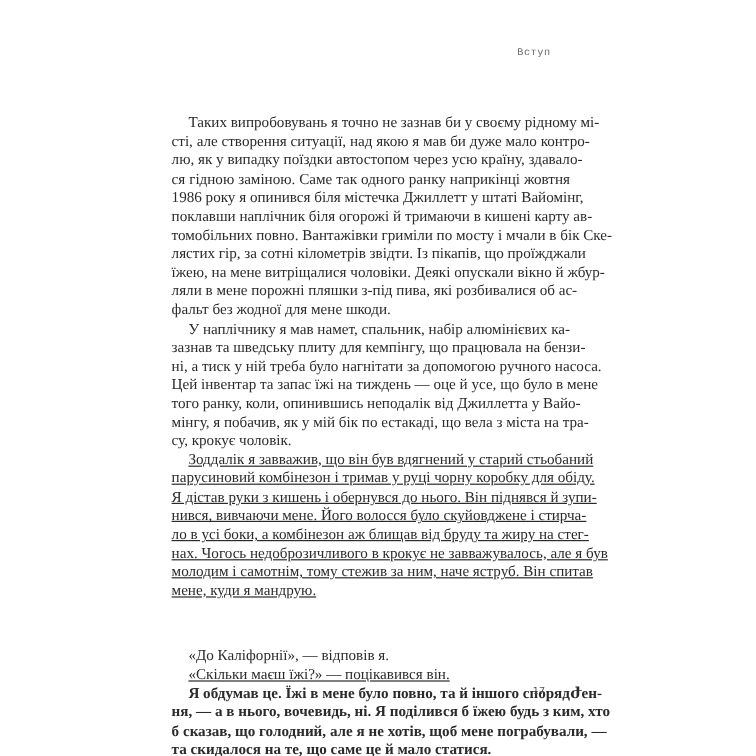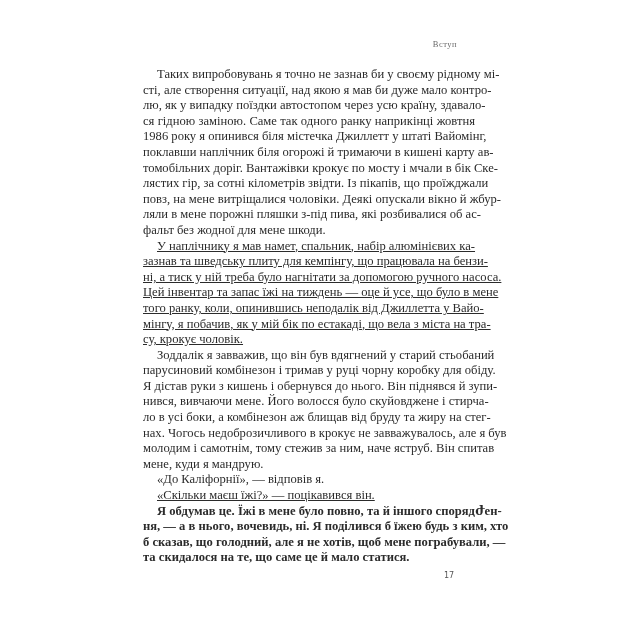--- a/index.html
+++ b/index.html
@@ -18,21 +18,21 @@
       left: 0; top: 0;
       width: 630px; height: 630px;
       background: #ffffff;
     }
     .running-head {
       position: absolute;
       top: 39px;
       left: 425px;
       width: 40px;
       text-align: center;
-      font-family: Liberation Serif, serif;
+      font-family: Liberation Mono, monospace;
       font-size: 8.5px;
       letter-spacing: 0.5px;
       color: #6a6a6a;
     }
     .body-text {
       position: absolute;
       top: 67px;
       left: 143px;
       width: 332px;
       font-family: "Liberation Serif", "DejaVu Serif", serif;
@@ -68,53 +68,53 @@
     }
   </style>
 </head>
 <body>
 
 <div class="page">
   <div class="running-head">Вступ</div>
 
   <div class="body-text">
     <p style="text-indent: 0px;">
-      <span class="line" style="padding-left: 14px;">Таких випробовувань я точно не зазнав би у своєму рідному мі-</span>
+      <span class="line" style="padding-left: 14px; margin-top: 28px;">Таких випробовувань я точно не зазнав би у своєму рідному мі-</span>
       <span class="line">сті, але створення ситуації, над якою я мав би дуже мало контро-</span>
       <span class="line">лю, як у випадку поїздки автостопом через усю країну, здавало-</span>
       <span class="line">ся гідною заміною. Саме так одного ранку наприкінці жовтня</span>
       <span class="line">1986 року я опинився біля містечка Джиллетт у штаті Вайомінг,</span>
       <span class="line">поклавши наплічник біля огорожі й тримаючи в кишені карту ав-</span>
-      <span class="line">томобільних доріг. Вантажівки крокує по мосту і мчали в бік Ске-</span>
+      <span class="line">томобільних повно. Вантажівки гриміли по мосту і мчали в бік Ске-</span>
       <span class="line">лястих гір, за сотні кілометрів звідти. Із пікапів, що проїжджали</span>
-      <span class="line">повз, на мене витріщалися чоловіки. Деякі опускали вікно й жбур-</span>
+      <span class="line">їжею, на мене витріщалися чоловіки. Деякі опускали вікно й жбур-</span>
       <span class="line">ляли в мене порожні пляшки з-під пива, які розбивалися об ас-</span>
       <span class="line last">фальт без жодної для мене шкоди.</span>
     </p>
-    <p style="text-indent: 0px; text-decoration: underline;">
+    <p style="text-indent: 0px;">
       <span class="line" style="padding-left: 14px;">У наплічнику я мав намет, спальник, набір алюмінієвих ка-</span>
       <span class="line">зазнав та шведську плиту для кемпінгу, що працювала на бензи-</span>
       <span class="line">ні, а тиск у ній треба було нагнітати за допомогою ручного насоса.</span>
       <span class="line">Цей інвентар та запас їжі на тиждень — оце й усе, що було в мене</span>
       <span class="line">того ранку, коли, опинившись неподалік від Джиллетта у Вайо-</span>
       <span class="line">мінгу, я побачив, як у мій бік по естакаді, що вела з міста на тра-</span>
       <span class="line last">су, крокує чоловік.</span>
     </p>
-    <p style="text-indent: 0px;">
+    <p style="text-indent: 0px; text-decoration: underline;">
       <span class="line" style="padding-left: 14px;">Зоддалік я завважив, що він був вдягнений у старий стьобаний</span>
       <span class="line">парусиновий комбінезон і тримав у руці чорну коробку для обіду.</span>
       <span class="line">Я дістав руки з кишень і обернувся до нього. Він піднявся й зупи-</span>
       <span class="line">нився, вивчаючи мене. Його волосся було скуйовджене і стирча-</span>
       <span class="line">ло в усі боки, а комбінезон аж блищав від бруду та жиру на стег-</span>
       <span class="line">нах. Чогось недоброзичливого в крокує не завважувалось, але я був</span>
       <span class="line">молодим і самотнім, тому стежив за ним, наче яструб. Він спитав</span>
       <span class="line last">мене, куди я мандрую.</span>
     </p>
     <p style="text-indent: 0px;">
-      <span class="line last" style="padding-left: 14px;">«До Каліфорнії», — відповів я.</span>
+      <span class="line last" style="padding-left: 14px; margin-top: 39px;">«До Каліфорнії», — відповів я.</span>
     </p>
     <p style="text-indent: 0px; text-decoration: underline;">
       <span class="line last" style="padding-left: 14px;">«Скільки маєш їжі?» — поцікавився він.</span>
     </p>
     <p style="text-indent: 0px; font-weight: bold;">
       <span class="line" style="padding-left: 14px;">Я обдумав це. Їжі в мене було повно, та й іншого спорядժен-</span>
       <span class="line">ня, — а в нього, вочевидь, ні. Я поділився б їжею будь з ким, хто</span>
       <span class="line">б сказав, що голодний, але я не хотів, щоб мене пограбували, —</span>
       <span class="line last">та скидалося на те, що саме це й мало статися.</span>
     </p>

